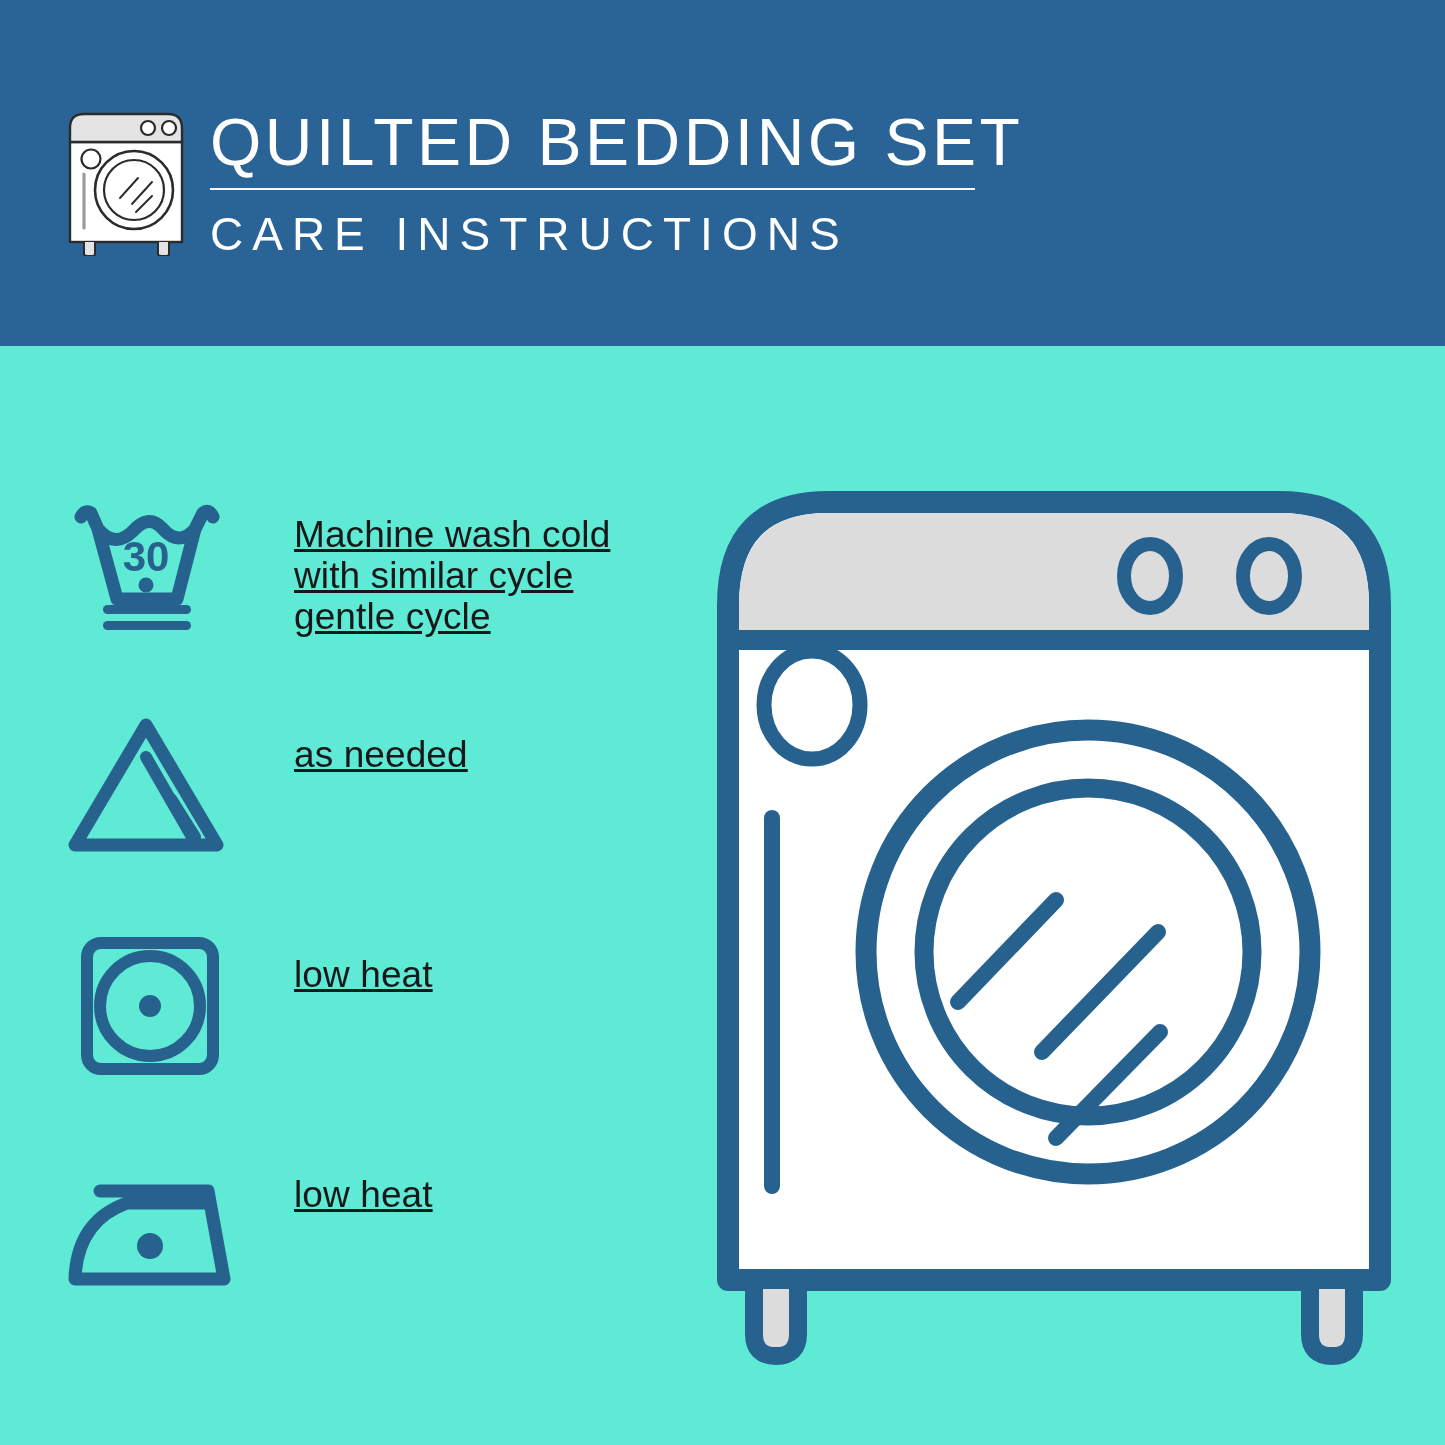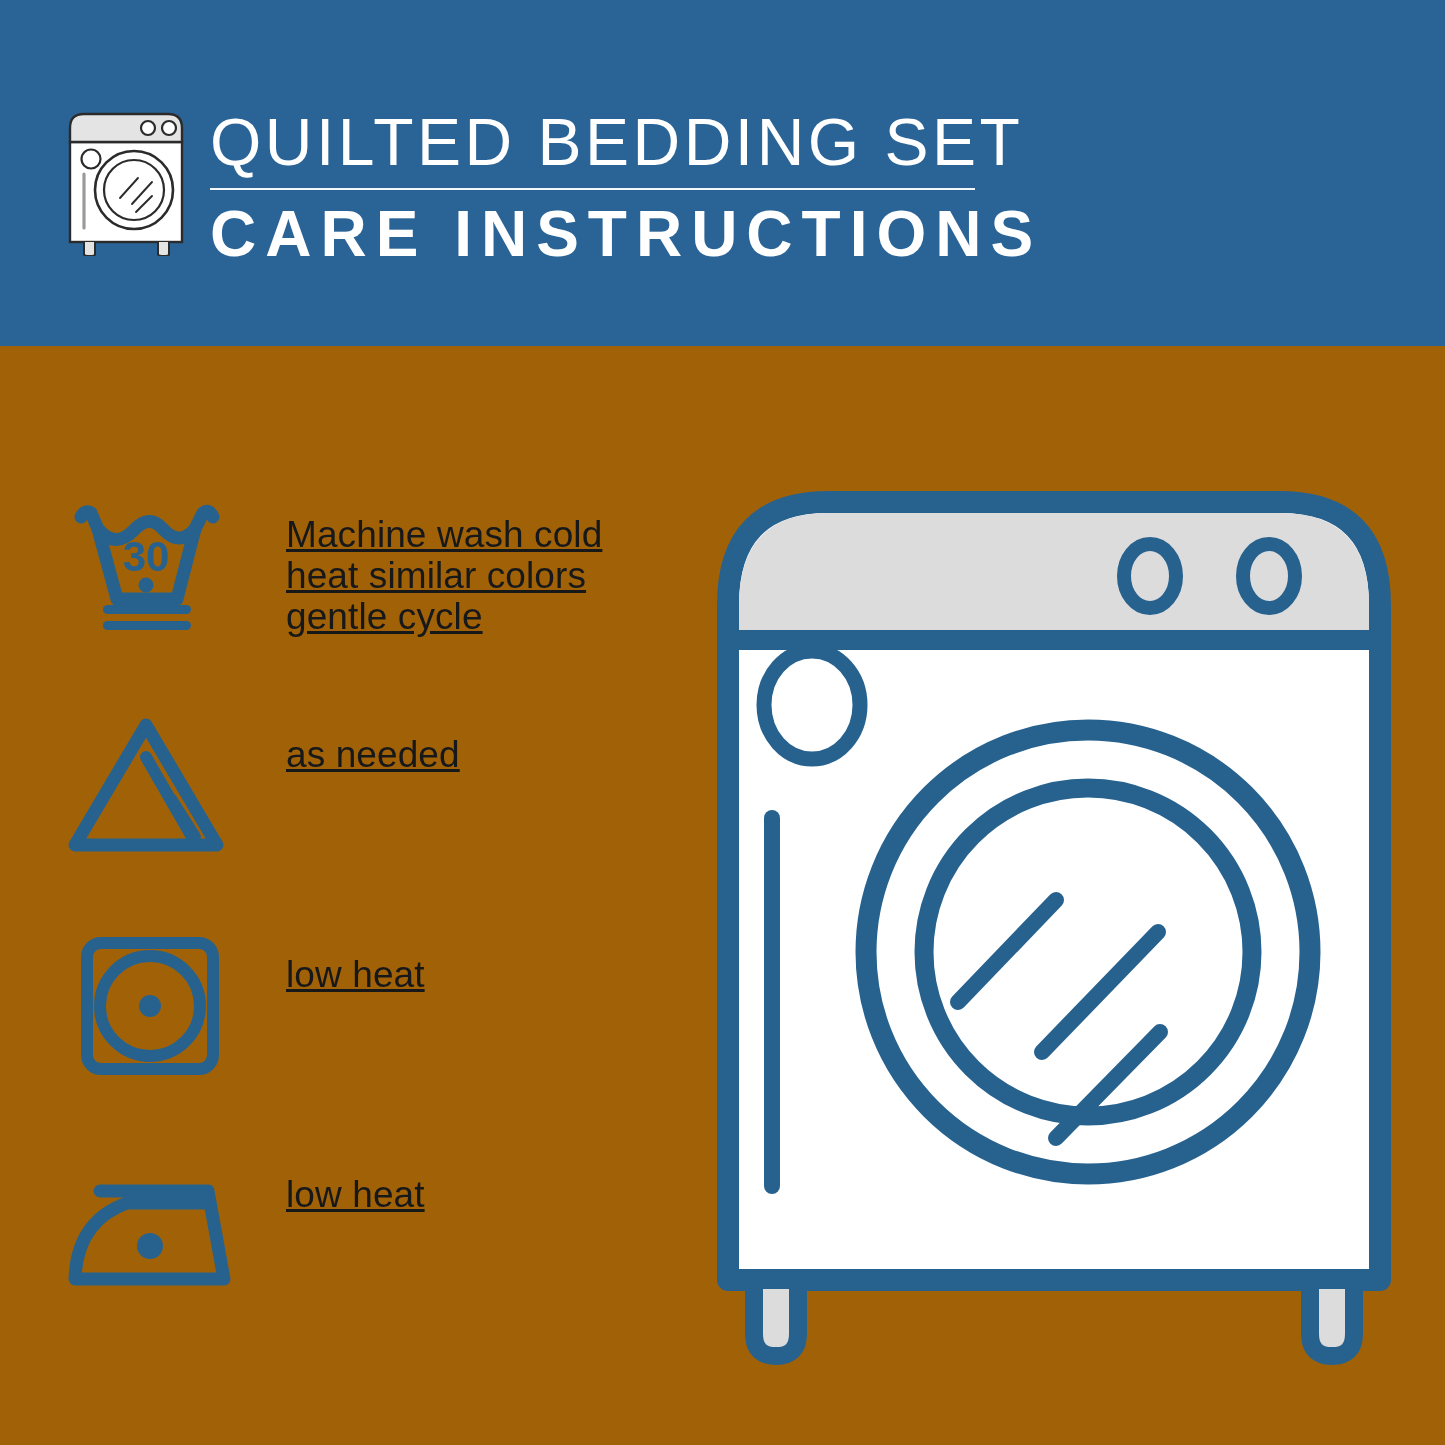--- a/index.html
+++ b/index.html
@@ -7,21 +7,21 @@
     padding: 0;
     background: #ffffff;
   }
   body {
     font-family: "Liberation Sans", sans-serif;
   }
   #page {
     position: relative;
     width: 1445px;
     height: 1445px;
-    background: #a16207;
+    background: #5eead4;
     overflow: hidden;
   }
 
   
   #header-band {
     position: absolute;
     left: 0;
     top: 0;
     width: 1445px;
     height: 346px;
@@ -51,40 +51,41 @@
   #title-divider {
     width: 765px;
     height: 2px;
     background: #ffffff;
     margin-top: 8px;
     margin-bottom: 8px;
     opacity: 0.95;
   }
   #title-sub {
     color: #ffffff;
-    font-size: 64px;
+    font-size: 46px;
     line-height: 72px;
     letter-spacing: 9px;
-    font-weight: 700;
+    font-weight: 400;
     white-space: nowrap;
   }
 
   
   #care-list {
     position: absolute;
     left: 62px;
     top: 486px;
     width: 640px;
   }
   .care-row {
     position: relative;
     display: flex;
     align-items: flex-start;
     margin-bottom: 60px;
     min-height: 160px;
+    gap: 8px;
   }
   .care-symbol {
     flex: 0 0 200px;
     width: 200px;
     height: 160px;
     display: flex;
     align-items: center;
     justify-content: center;
   }
   .care-text {
@@ -166,21 +167,21 @@
           <rect x="36" y="114" width="88" height="9" rx="4.5" fill="#27628f"></rect>
           <rect x="36" y="130" width="88" height="9" rx="4.5" fill="#27628f"></rect>
 
           <text x="79" y="80" text-anchor="middle" font-family="Liberation Sans, sans-serif" font-size="42" font-weight="700" fill="#27628f">30</text>
 
           <circle cx="79" cy="94" r="7.5" fill="#27628f"></circle>
         </svg>
       </div>
       <div class="care-text">
         <span class="line">Machine wash cold</span>
-        <span class="line">heat similar colors</span>
+        <span class="line">with similar cycle</span>
         <span class="line">gentle cycle</span>
       </div>
     </div>
 
     <div class="care-row">
       <div class="care-symbol">
         <svg viewBox="0 0 190 150" width="190" height="150" aria-hidden="true">
 
           <path d="M79 14 L150 134 L8 134 Z" fill="none" stroke="#27628f" stroke-width="13" stroke-linejoin="round"></path>
 

